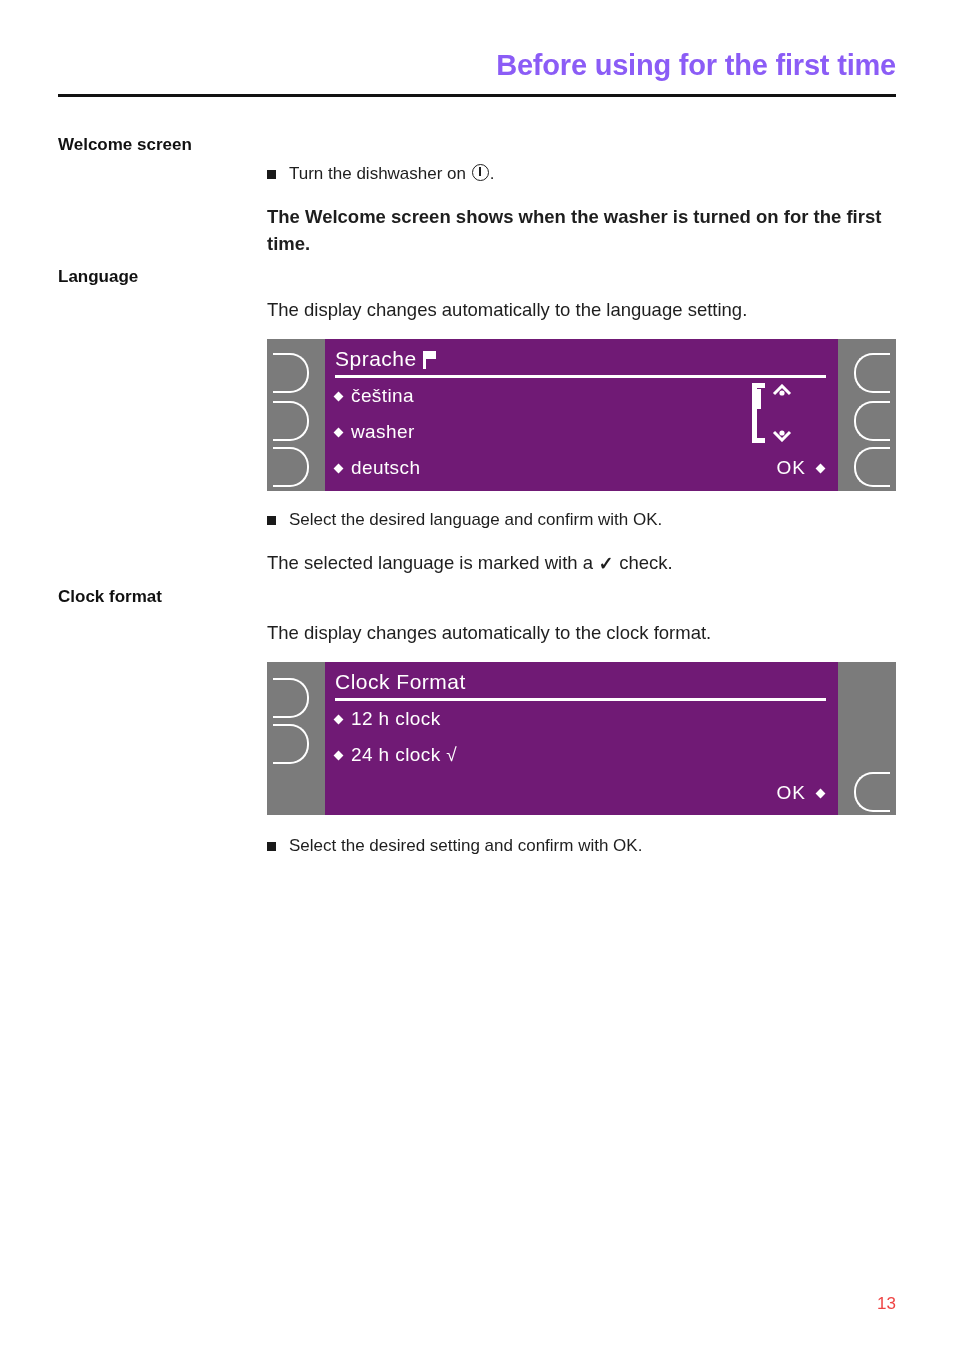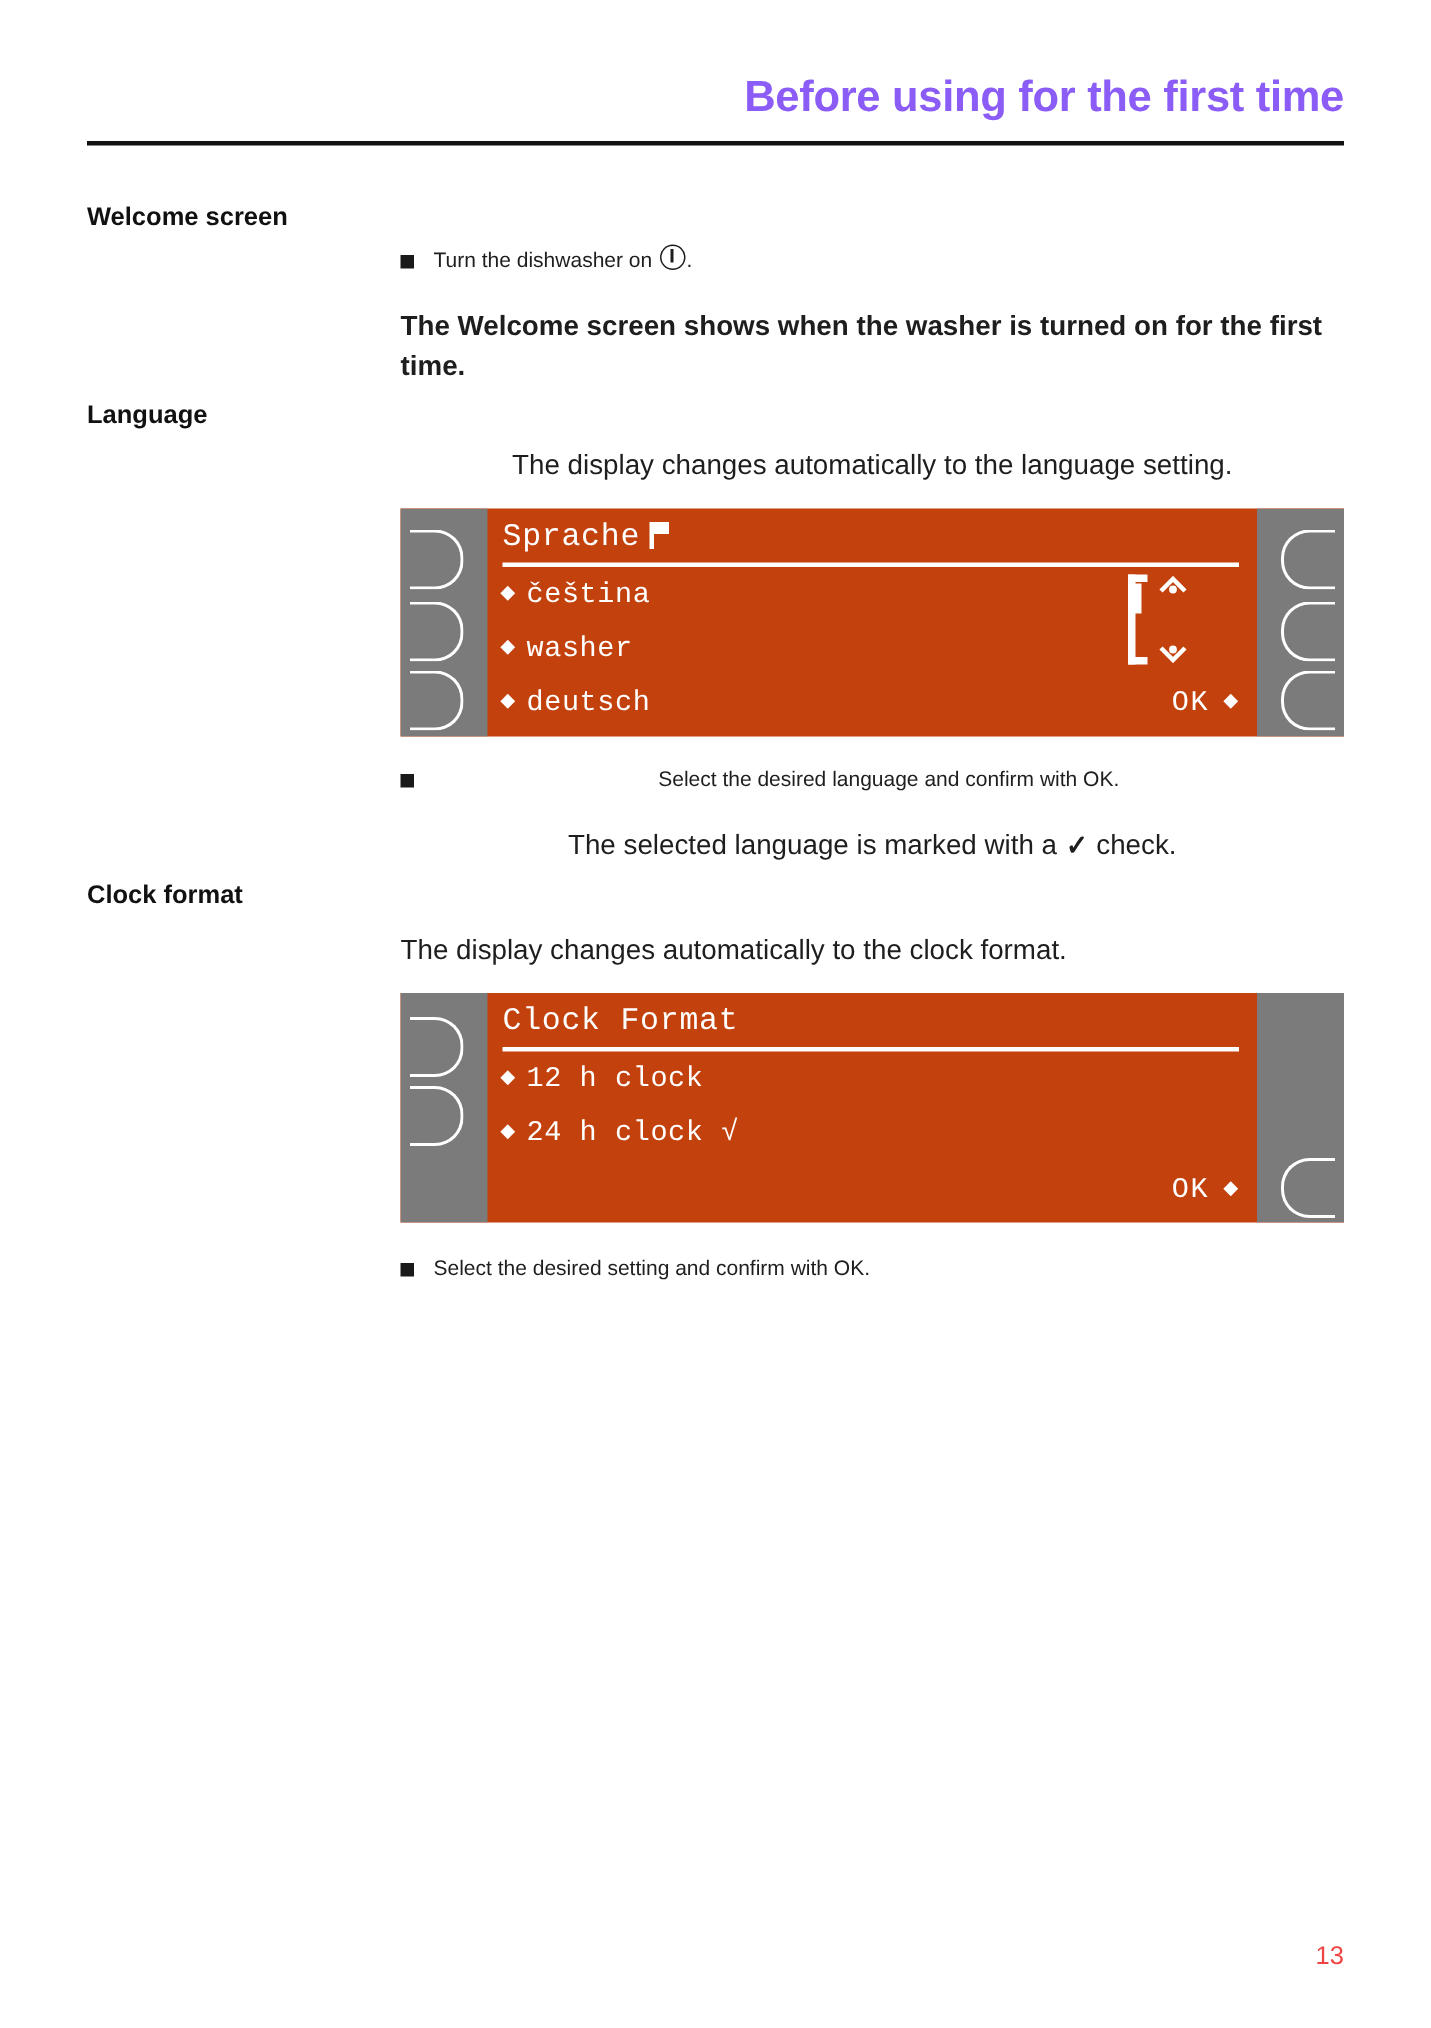--- a/index.html
+++ b/index.html
@@ -70,21 +70,21 @@
   }
 
   p.para {
     margin: 0;
     font-size: 18.5px;
     line-height: 27px;
     color: #1e1e1e;
   }
   .bullet-line {
     display: block;
-    font-size: 14px;
+    font-size: 17px;
     line-height: 27px;
     color: #1e1e1e;
     position: relative;
     padding-left: 22px;
   }
   .bullet-line .sq {
     position: absolute;
     left: 0;
     top: 10px;
     width: 9px;
@@ -116,24 +116,24 @@
     display: inline-block;
     font-weight: bold;
     font-size: 19px;
     vertical-align: -1px;
     transform: scaleX(0.92);
   }
 
   
   .lcd {
     position: relative;
-    background: #c2410c;
+    background: #701a75;
     box-sizing: border-box;
     overflow: hidden;
-    font-family: Liberation Mono, monospace;
+    font-family: Liberation Sans, sans-serif;
   }
   .lcd-band {
     position: absolute;
     top: 0;
     bottom: 0;
     width: 58px;
     background: #7b7b7b;
   }
   .lcd-band.left  { left: 0; }
   .lcd-band.right { right: 0; }
@@ -298,21 +298,21 @@
         <div class="bullet-line">
           <span class="sq"></span><span>Turn the dishwasher on</span>
           <span class="power-glyph"></span><span>.</span>
         </div>
         <p class="para" style="margin-top:16px;font-weight:bold;">The Welcome screen shows when the washer is turned on for the first time.</p>
       </div>
     </div>
 
     <div class="row" style="height:320px;">
       <div class="side-head" style="top:0px;">Language</div>
-      <div class="content" style="padding-top:30px;text-align:center;">
+      <div class="content" style="padding-top:30px;">
         <p class="para">The display changes automatically to the language setting.</p>
 
         <div class="lcd" style="margin-top:16px; width:629px; height:152px;">
           <div class="lcd-band left"></div>
           <div class="lcd-band right"></div>
 
           <div class="btn-shape left-btn" style="top:14px;"></div>
           <div class="btn-shape left-btn" style="top:62px;"></div>
           <div class="btn-shape left-btn" style="top:108px;"></div>
 

